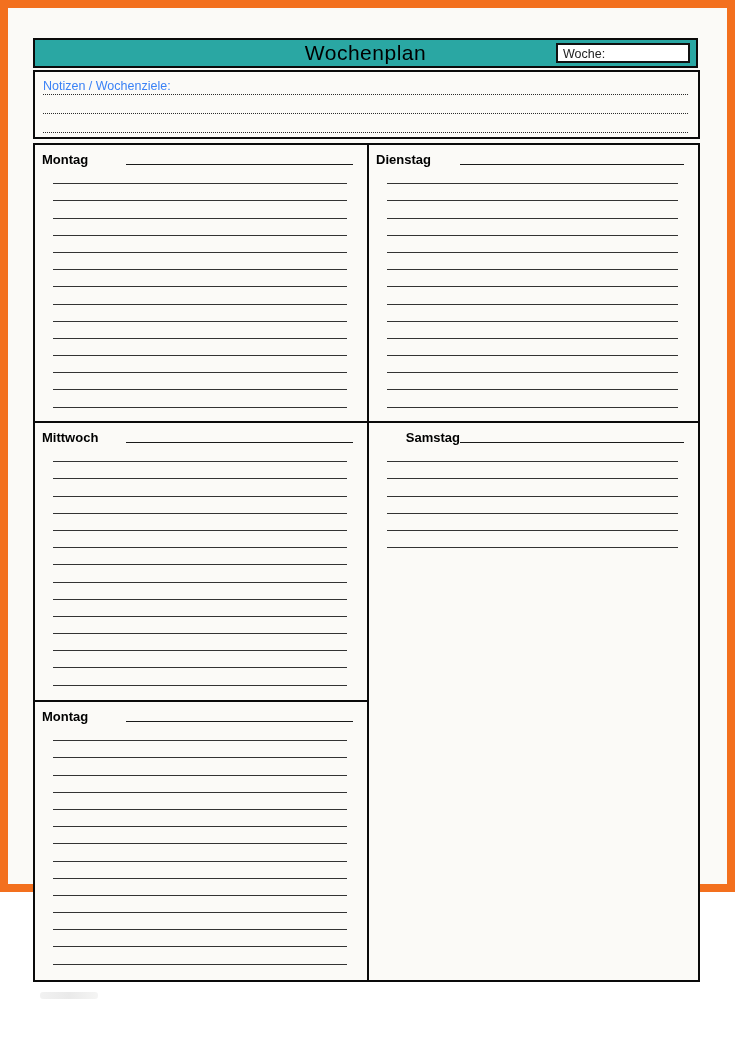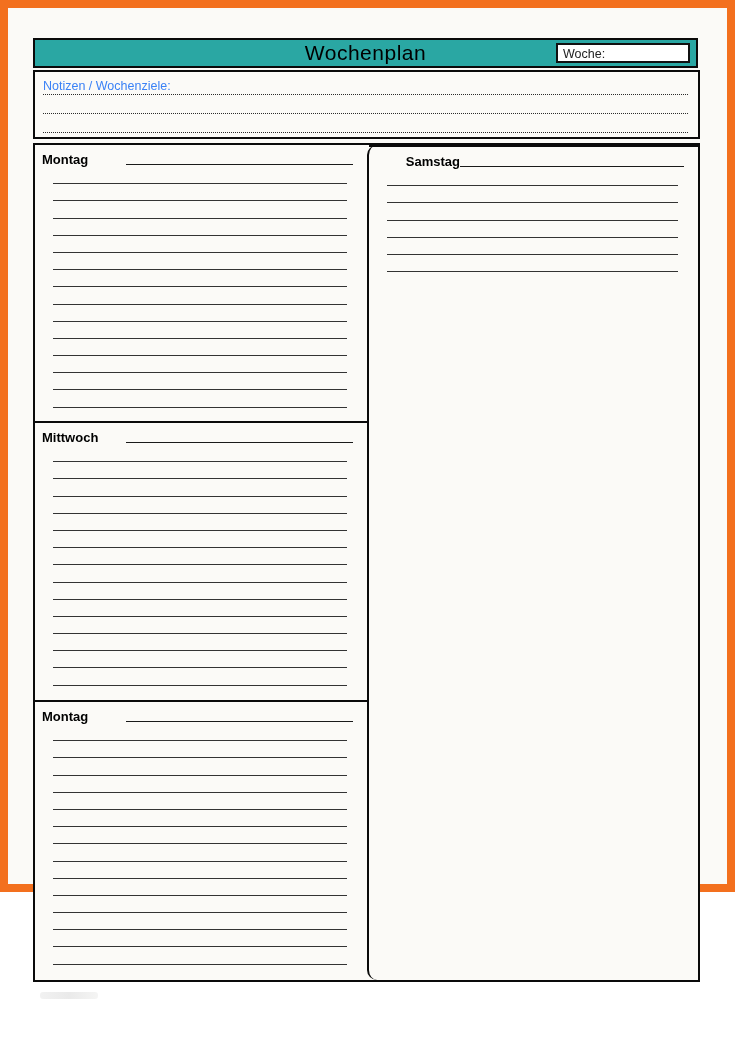--- a/index.html
+++ b/index.html
@@ -60,21 +60,21 @@
     height:19px;
     border-bottom:1.6px dotted #2b2b2b;
   }
   
   .grid{
     position:absolute;left:25px;top:135px;width:667px;height:839px;
     border:2px solid var(--ink);
     background:var(--paper);
     display:flex;
   }
-  .col{display:flex;flex-direction:column;border-radius:10px;}
+  .col{display:flex;flex-direction:column;}
   .col.left{width:332px;}
   .col.right{flex:1;border-left:2px solid var(--ink);}
   .cell{overflow:hidden;}
   .cell.bt{border-top:2px solid var(--ink);}
   .h-tall1{height:276px;}
   .h-tall2{height:279px;}
   .h-tall3{height:280px;}
   .h-sam{height:137px;text-align:right;}
   .h-son{height:143px;}
   .day-header{
@@ -195,20 +195,42 @@
               <div class="rule"></div>
               <div class="rule"></div>
               <div class="rule"></div>
               <div class="rule"></div>
             </div>
         </div>
 
       </div>
       <div class="col right">
 
+        <div class="cell h-tall1">
+          <div class="day-header">
+            <span class="day-label">Dienstag</span>
+            <span class="day-line"></span>
+          </div>
+          <div class="rules">
+              <div class="rule"></div>
+              <div class="rule"></div>
+              <div class="rule"></div>
+              <div class="rule"></div>
+              <div class="rule"></div>
+              <div class="rule"></div>
+              <div class="rule"></div>
+              <div class="rule"></div>
+              <div class="rule"></div>
+              <div class="rule"></div>
+              <div class="rule"></div>
+              <div class="rule"></div>
+              <div class="rule"></div>
+              <div class="rule"></div>
+            </div>
+        </div>
 
 
         <div class="cell bt h-sam">
           <div class="day-header">
             <span class="day-label">Samstag</span>
             <span class="day-line"></span>
           </div>
           <div class="rules">
               <div class="rule"></div>
               <div class="rule"></div>

